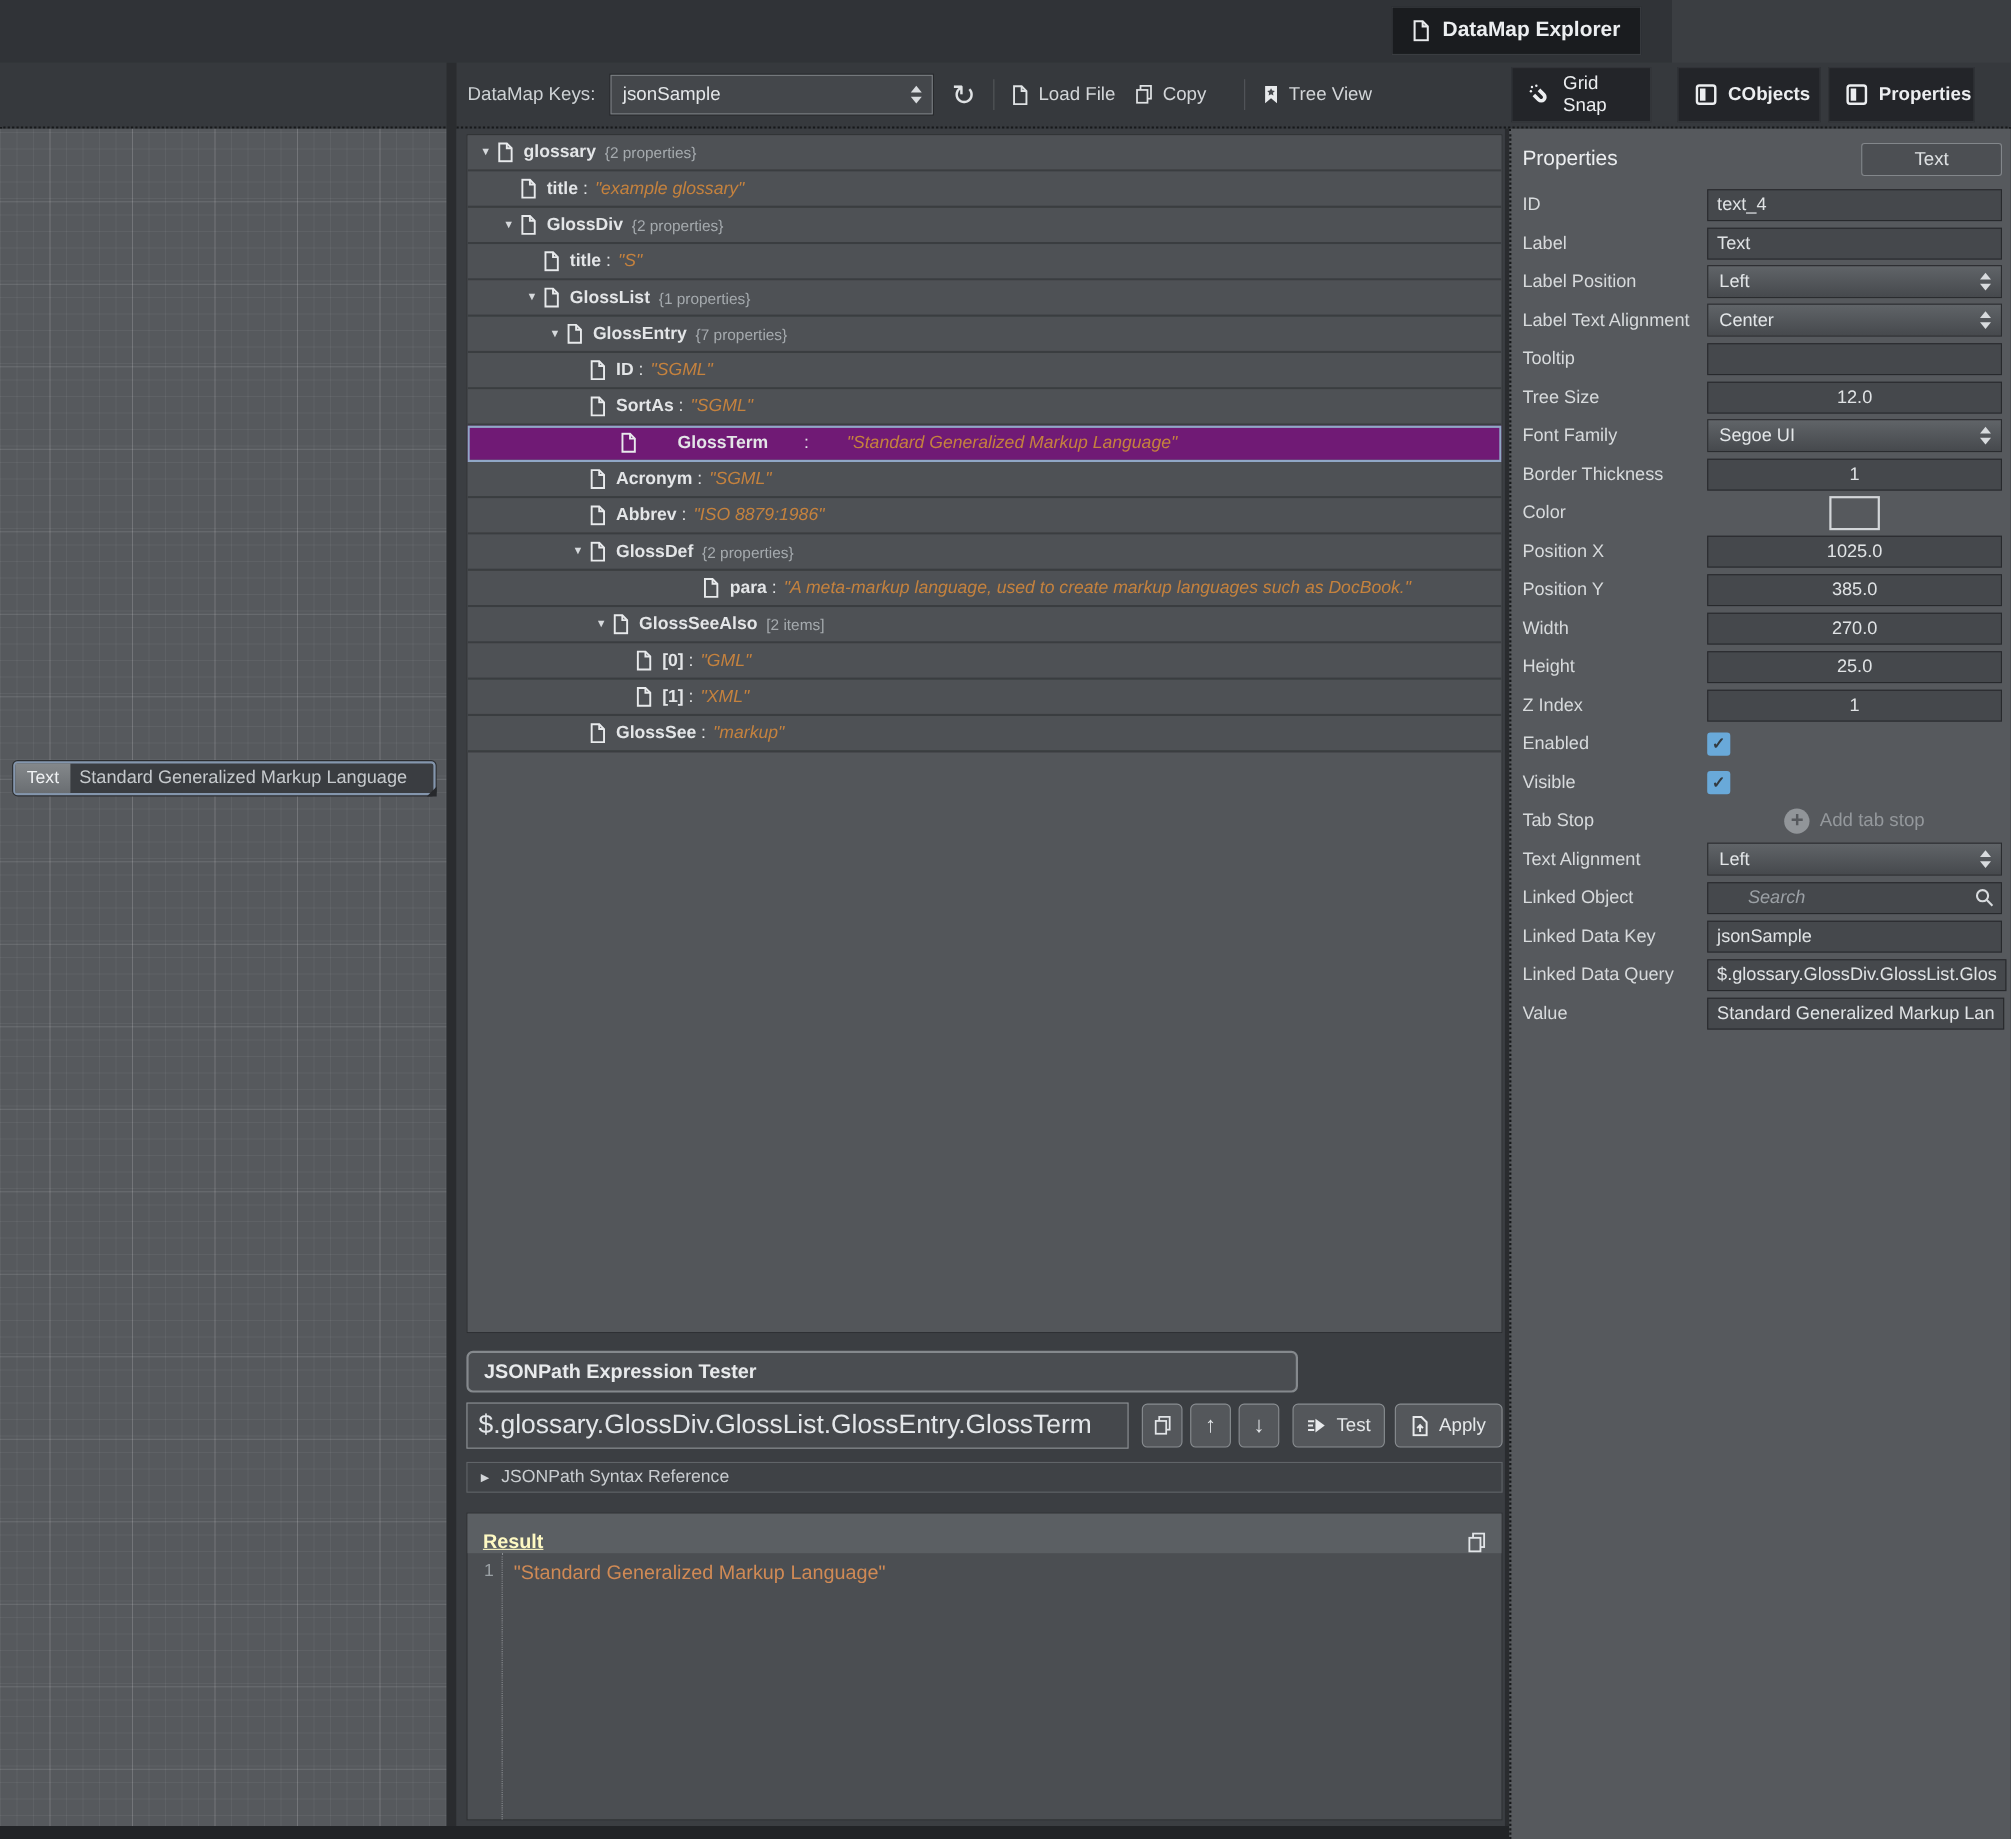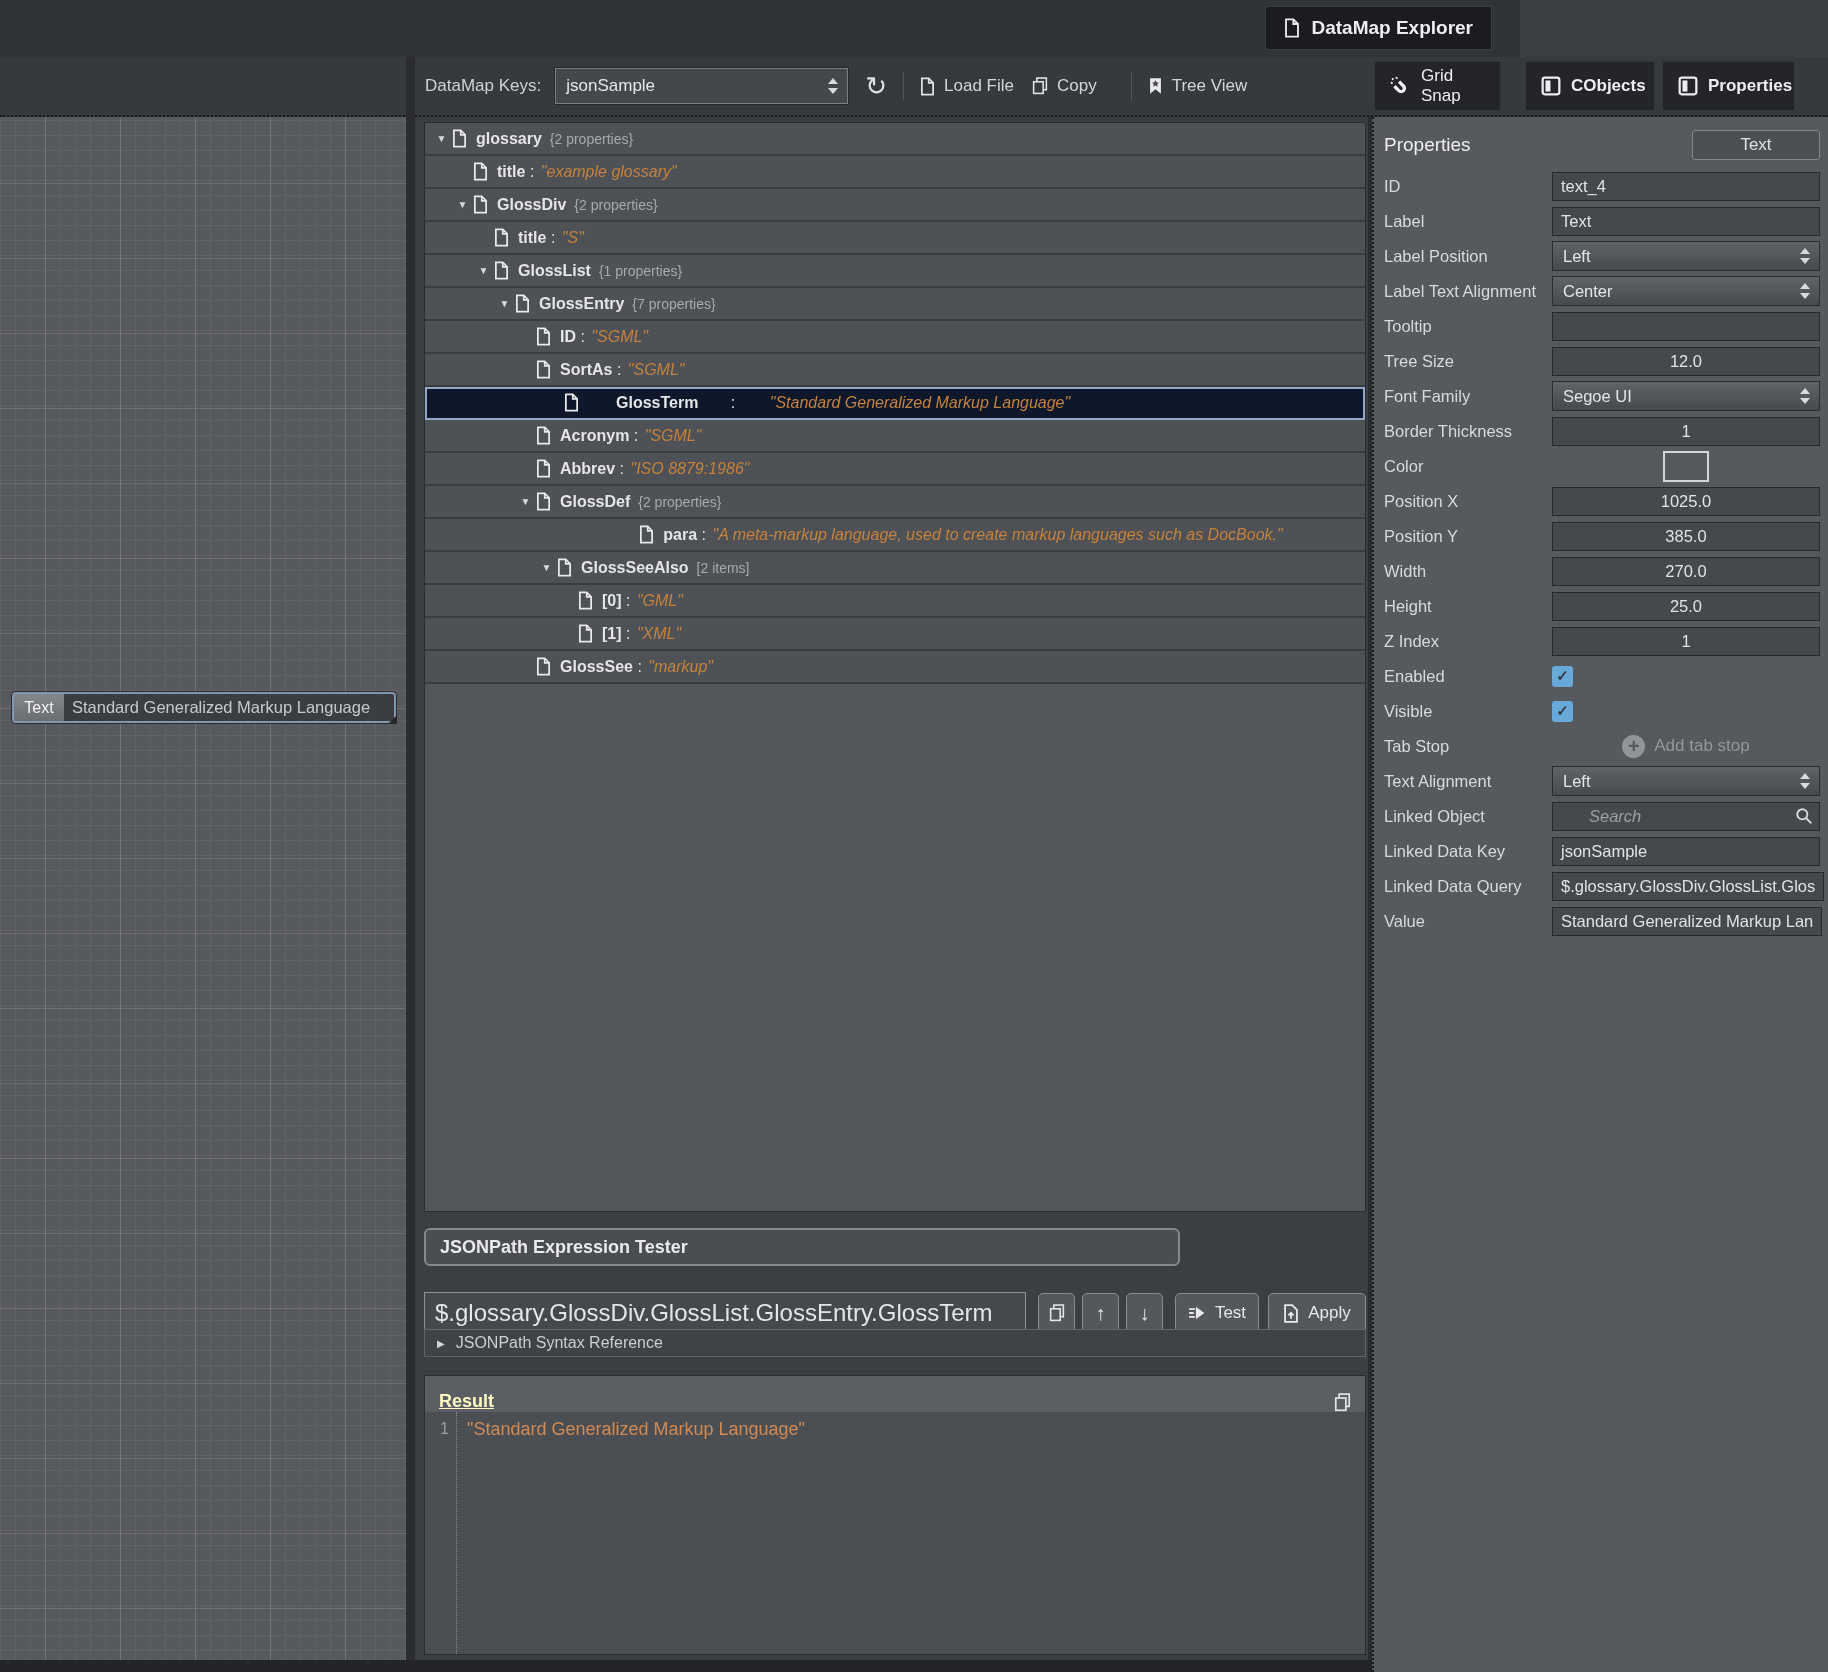--- a/index.html
+++ b/index.html
@@ -71,34 +71,34 @@
   
   .middle { position:absolute; left:415px; top:117px; width:953px; height:1543px; background:#3b3e42; }
   .tree-panel {
     position:absolute; left:9px; top:5px; width:942px; height:1090px;
     background:#53565a; border:1px solid #2b2d30; overflow:hidden;
   }
   .tree-row {
     height:33px; display:flex; align-items:center; background:#4e5155;
     border-bottom:2px solid #3a3d40; font-size:16px; color:#e3e5e7; white-space:nowrap;
   }
-  .tree-row.selected { background:#0f172a; outline:2px solid #90a7c6; outline-offset:-2px;gap:28px; }
+  .tree-row.selected { background:#701a75; outline:2px solid #90a7c6; outline-offset:-2px;gap:28px; }
   .tree-arrow { width:21px; flex:none; text-align:center; font-size:10px; color:#d6d9dc; }
   .tree-arrow.hidden { visibility:hidden; }
   .tree-icon { width:15px; height:19px; flex:none; margin-right:9px; display:flex; align-items:center; }
   .tree-key { font-weight:bold; white-space:pre; }
   .tree-colon { white-space:pre; }
   .tree-val { font-style:italic; color:#c5823e; margin-left:2px; }
   .tree-count { color:#a5aaae; font-size:14px; margin-left:8px; }
   .tester-header {
     position:absolute; left:9px; top:1111px; width:756px; height:38px;
     border:2px solid #85898d; border-radius:6px; background:#4a4d51;
     display:flex; align-items:center; padding:0 14px; font-size:18px; font-weight:bold; color:#e8eaec;
   }
-  .expr-row { position:absolute; left:9px; top:1158px; width:942px; height:42px; display:flex; align-items:center;margin-top:17px; }
+  .expr-row { position:absolute; left:9px; top:1158px; width:942px; height:42px; display:flex; align-items:center; }
   .expr-input {
     width:606px; height:42px; background:#45484c; border:1px solid #8f9397;
     display:flex; align-items:center; padding:0 10px; font-size:24px; color:#e3e6e9;
     white-space:nowrap; overflow:hidden;
   }
   .sq-btn {
     width:37px; height:40px; background:#54575b; border:1px solid #8a8e92; border-radius:5px;
     display:flex; align-items:center; justify-content:center; color:#e2e5e8; font-size:20px; flex:none;
   }
   .wide-btn {

